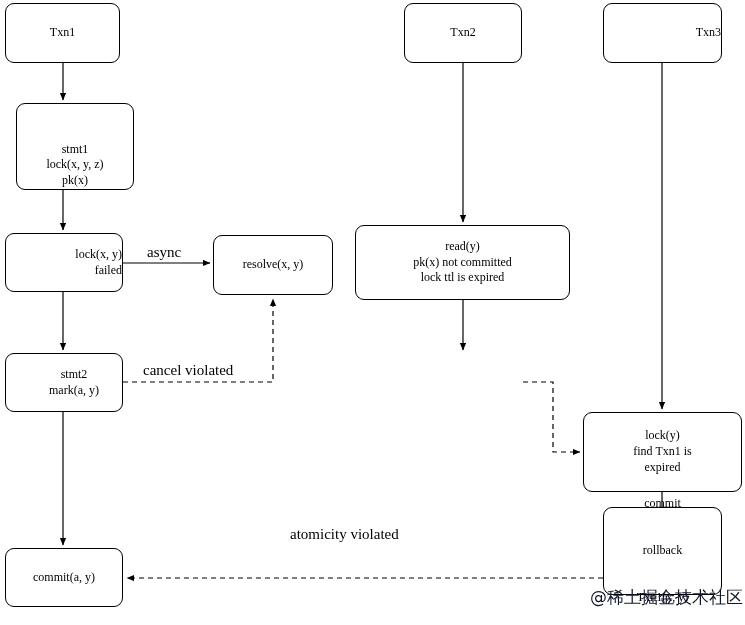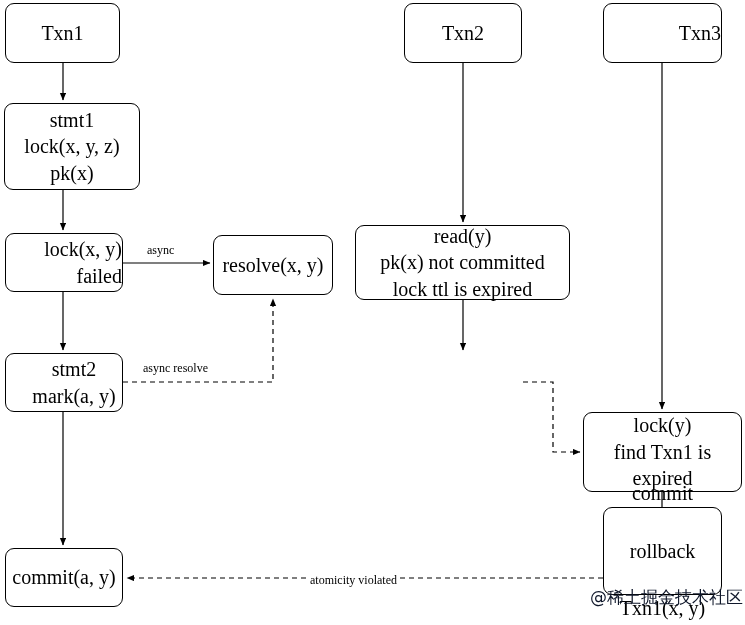--- a/index.html
+++ b/index.html
@@ -20,40 +20,40 @@
     box-sizing: border-box;
     border: 1px solid #000000;
     border-radius: 9px;
     background: #ffffff;
     color: #000000;
     display: flex;
     flex-direction: column;
     align-items: center;
     justify-content: center;
     text-align: center;
-    font-size: 20px;
+    font-size: 12px;
     line-height: 1.32;
     z-index: 3;
     white-space: nowrap;
   }
   .node .line {
     display: block;
   }
   .edge-svg {
     position: absolute;
     left: 0;
     top: 0;
     width: 745px;
     height: 625px;
     z-index: 1;
     pointer-events: none;
   }
   .edge-label {
     position: absolute;
-    font-size: 12px;
+    font-size: 15px;
     color: #000000;
     background: #ffffff;
     padding: 0 3px;
     z-index: 2;
     white-space: nowrap;
     line-height: 1.1;
   }
   .watermark {
     position: absolute;
     font-family: "DejaVu Sans", sans-serif;
@@ -101,21 +101,21 @@
     <path d="M662,63 L662,409" stroke="#000000" stroke-width="1.2" fill="none" marker-end="url(#arrow-solid)"></path>
 
     <path d="M662,492 L662,534" stroke="#000000" stroke-width="1.2" fill="none" marker-end="url(#arrow-solid)"></path>
 
     <path d="M603,578 L127,578" stroke="#000000" stroke-width="1.2" fill="none" stroke-dasharray="5,4" marker-end="url(#arrow-dash)"></path>
   </svg>
 
   <div class="node" style="left: 5px; top: 3px; width: 115px; height: 60px;">
       <span class="line">Txn1</span>
     </div>
-  <div class="node" style="left: 4px; top: 103px; width: 136px; height: 87px;">
+  <div class="node" style="left: 16px; top: 103px; width: 118px; height: 87px; justify-content: flex-end;">
       <span class="line">stmt1</span>
       <span class="line">lock(x, y, z)</span>
       <span class="line">pk(x)</span>
     </div>
   <div class="node" style="left: 5px; top: 233px; width: 118px; height: 59px; align-items: flex-end;">
       <span class="line">lock(x, y)</span>
       <span class="line">failed</span>
     </div>
   <div class="node" style="left: 5px; top: 353px; width: 118px; height: 59px; padding-left: 20px;">
       <span class="line">stmt2</span>
@@ -143,18 +143,18 @@
       <span class="line">find Txn1 is</span>
       <span class="line">expired</span>
     </div>
   <div class="node" style="left: 603px; top: 507px; width: 119px; height: 88px; gap: 31px;">
       <span class="line">commit</span>
       <span class="line">rollback</span>
       <span class="line">Txn1(x, y)</span>
     </div>
 
   <div class="edge-label" style="left: 144px; top: 244px;">async</div>
-  <div class="edge-label" style="left: 140px; top: 362px;">async resolve</div>
-  <div class="edge-label" style="left: 287px; top: 574px; margin-left: 20px;">atomicity violated</div>
+  <div class="edge-label" style="left: 140px; top: 362px;">cancel violated</div>
+  <div class="edge-label" style="left: 287px; top: 526px;">atomicity violated</div>
 
   <div class="watermark" style="left: 590px; top: 586px; color: #0f172a;">@稀土掘金技术社区</div>
 
 </div>
 
 </body></html>

